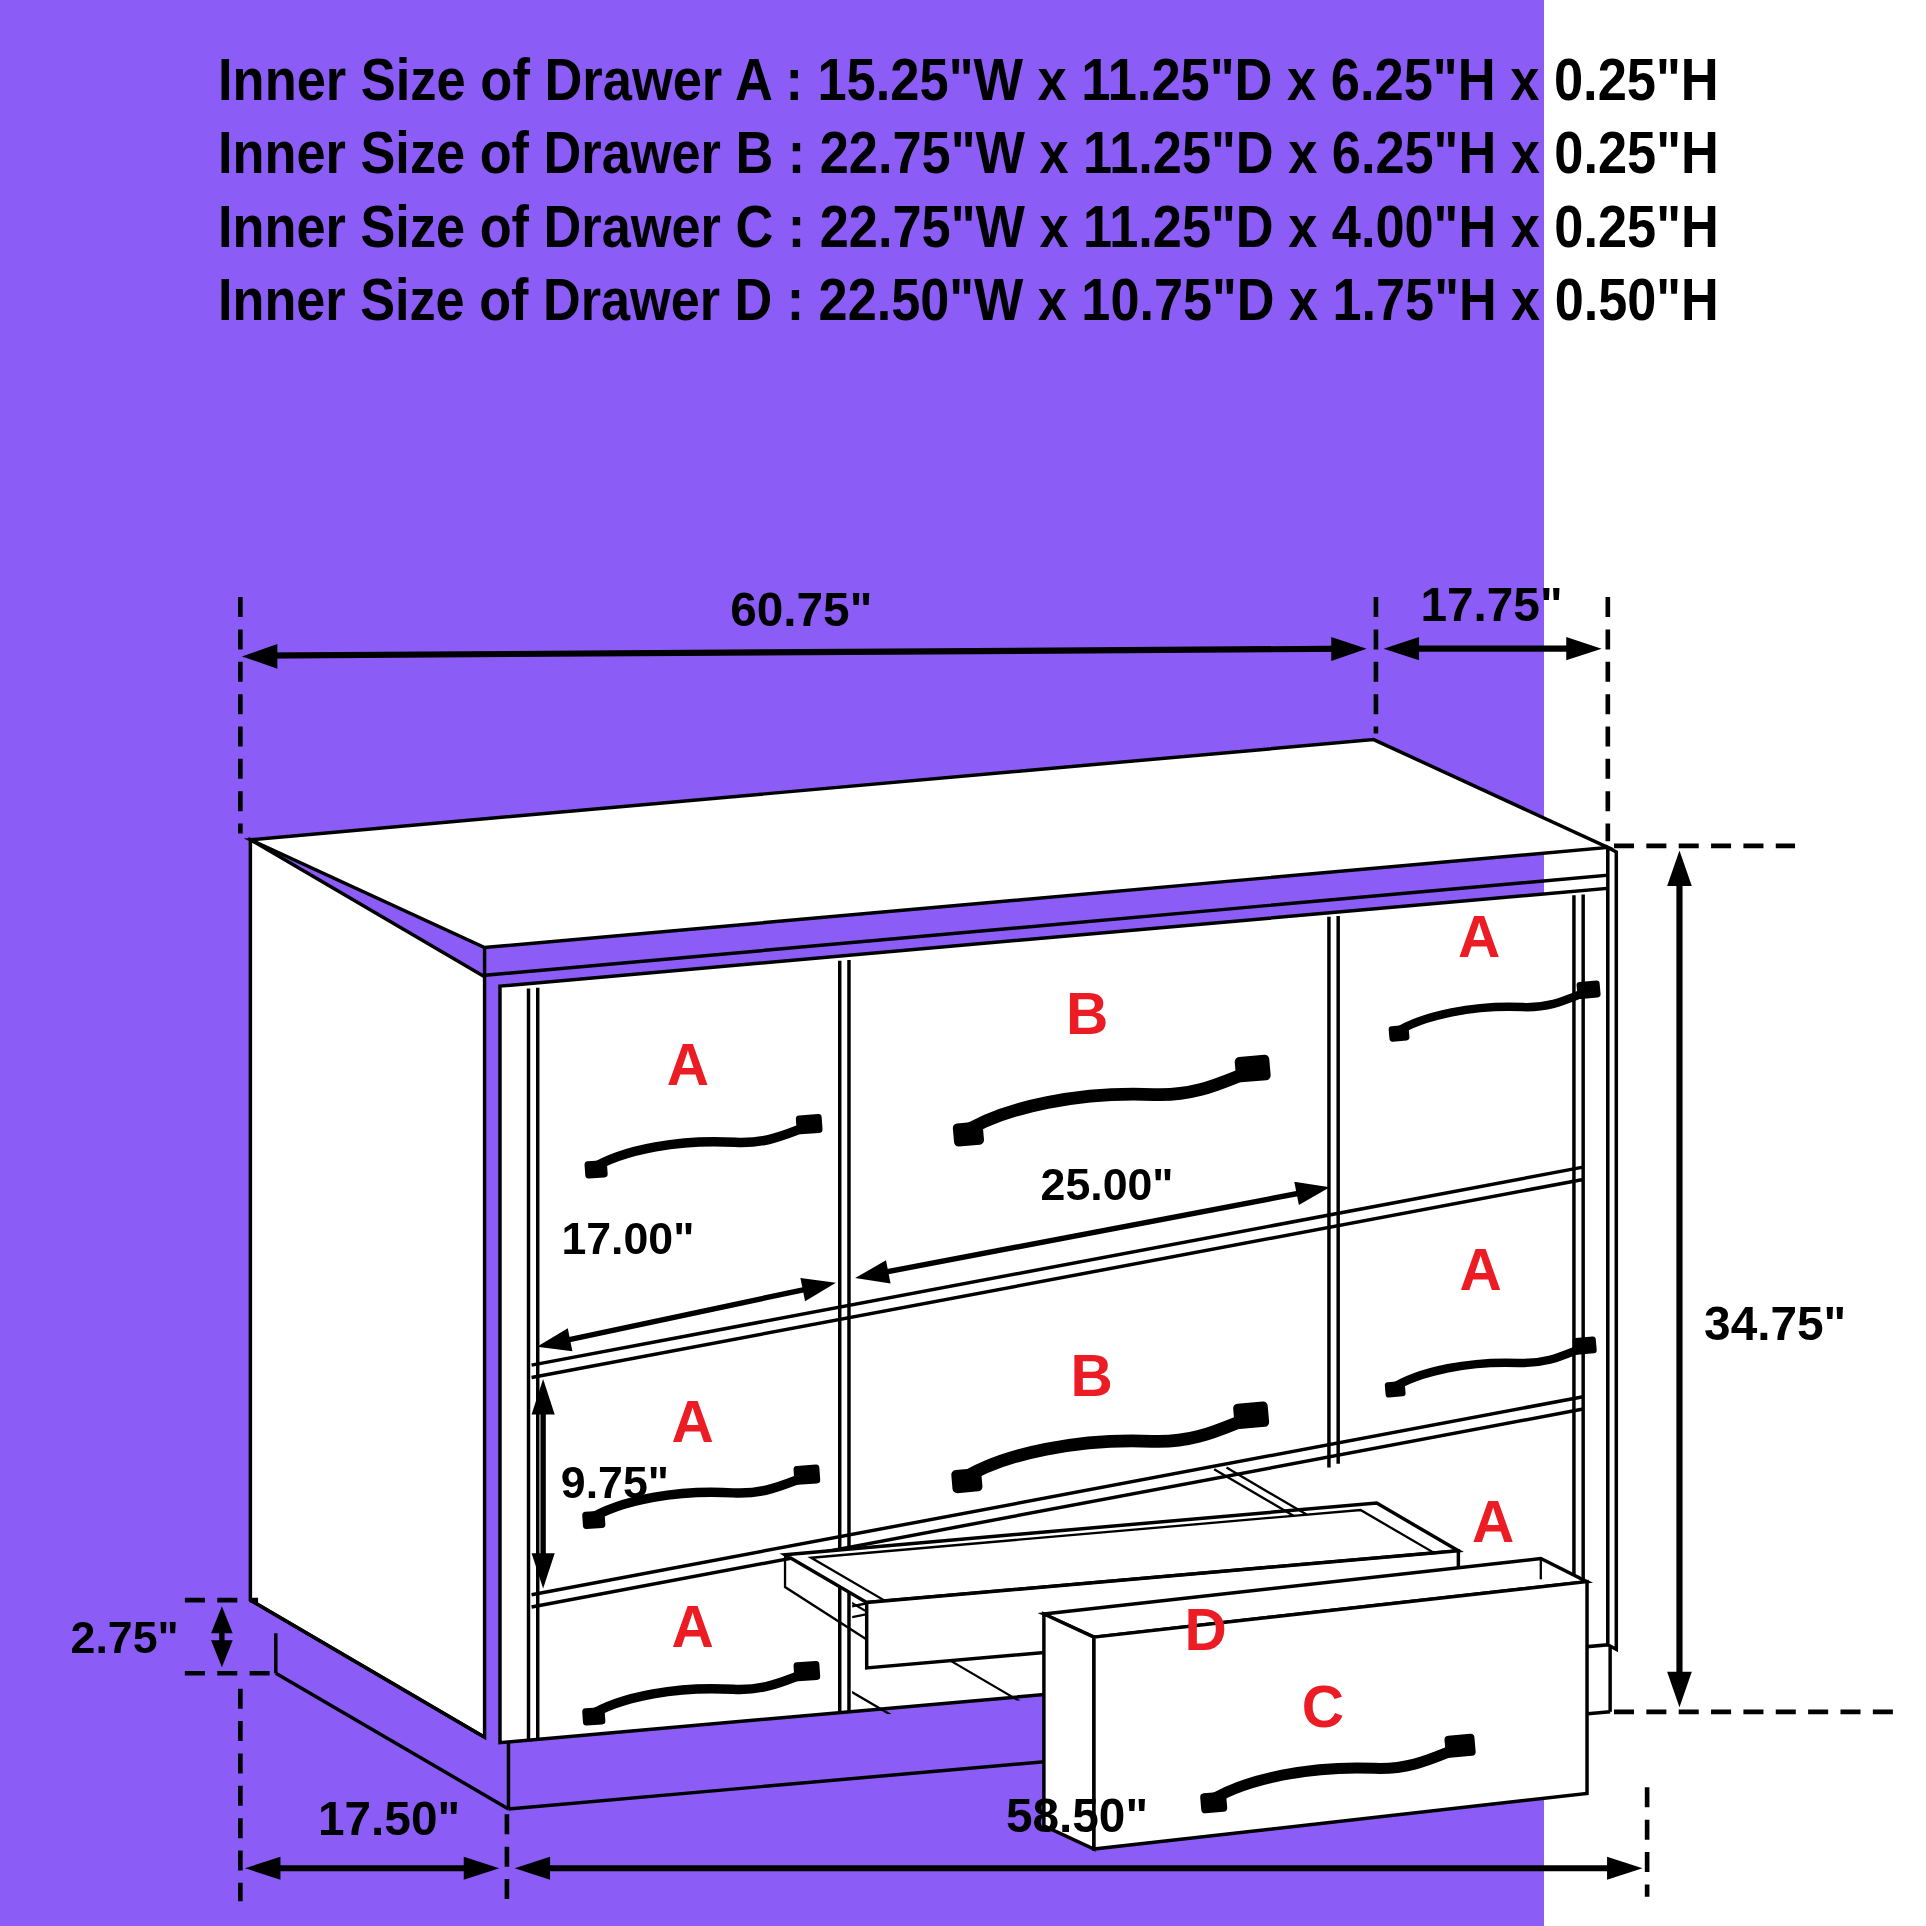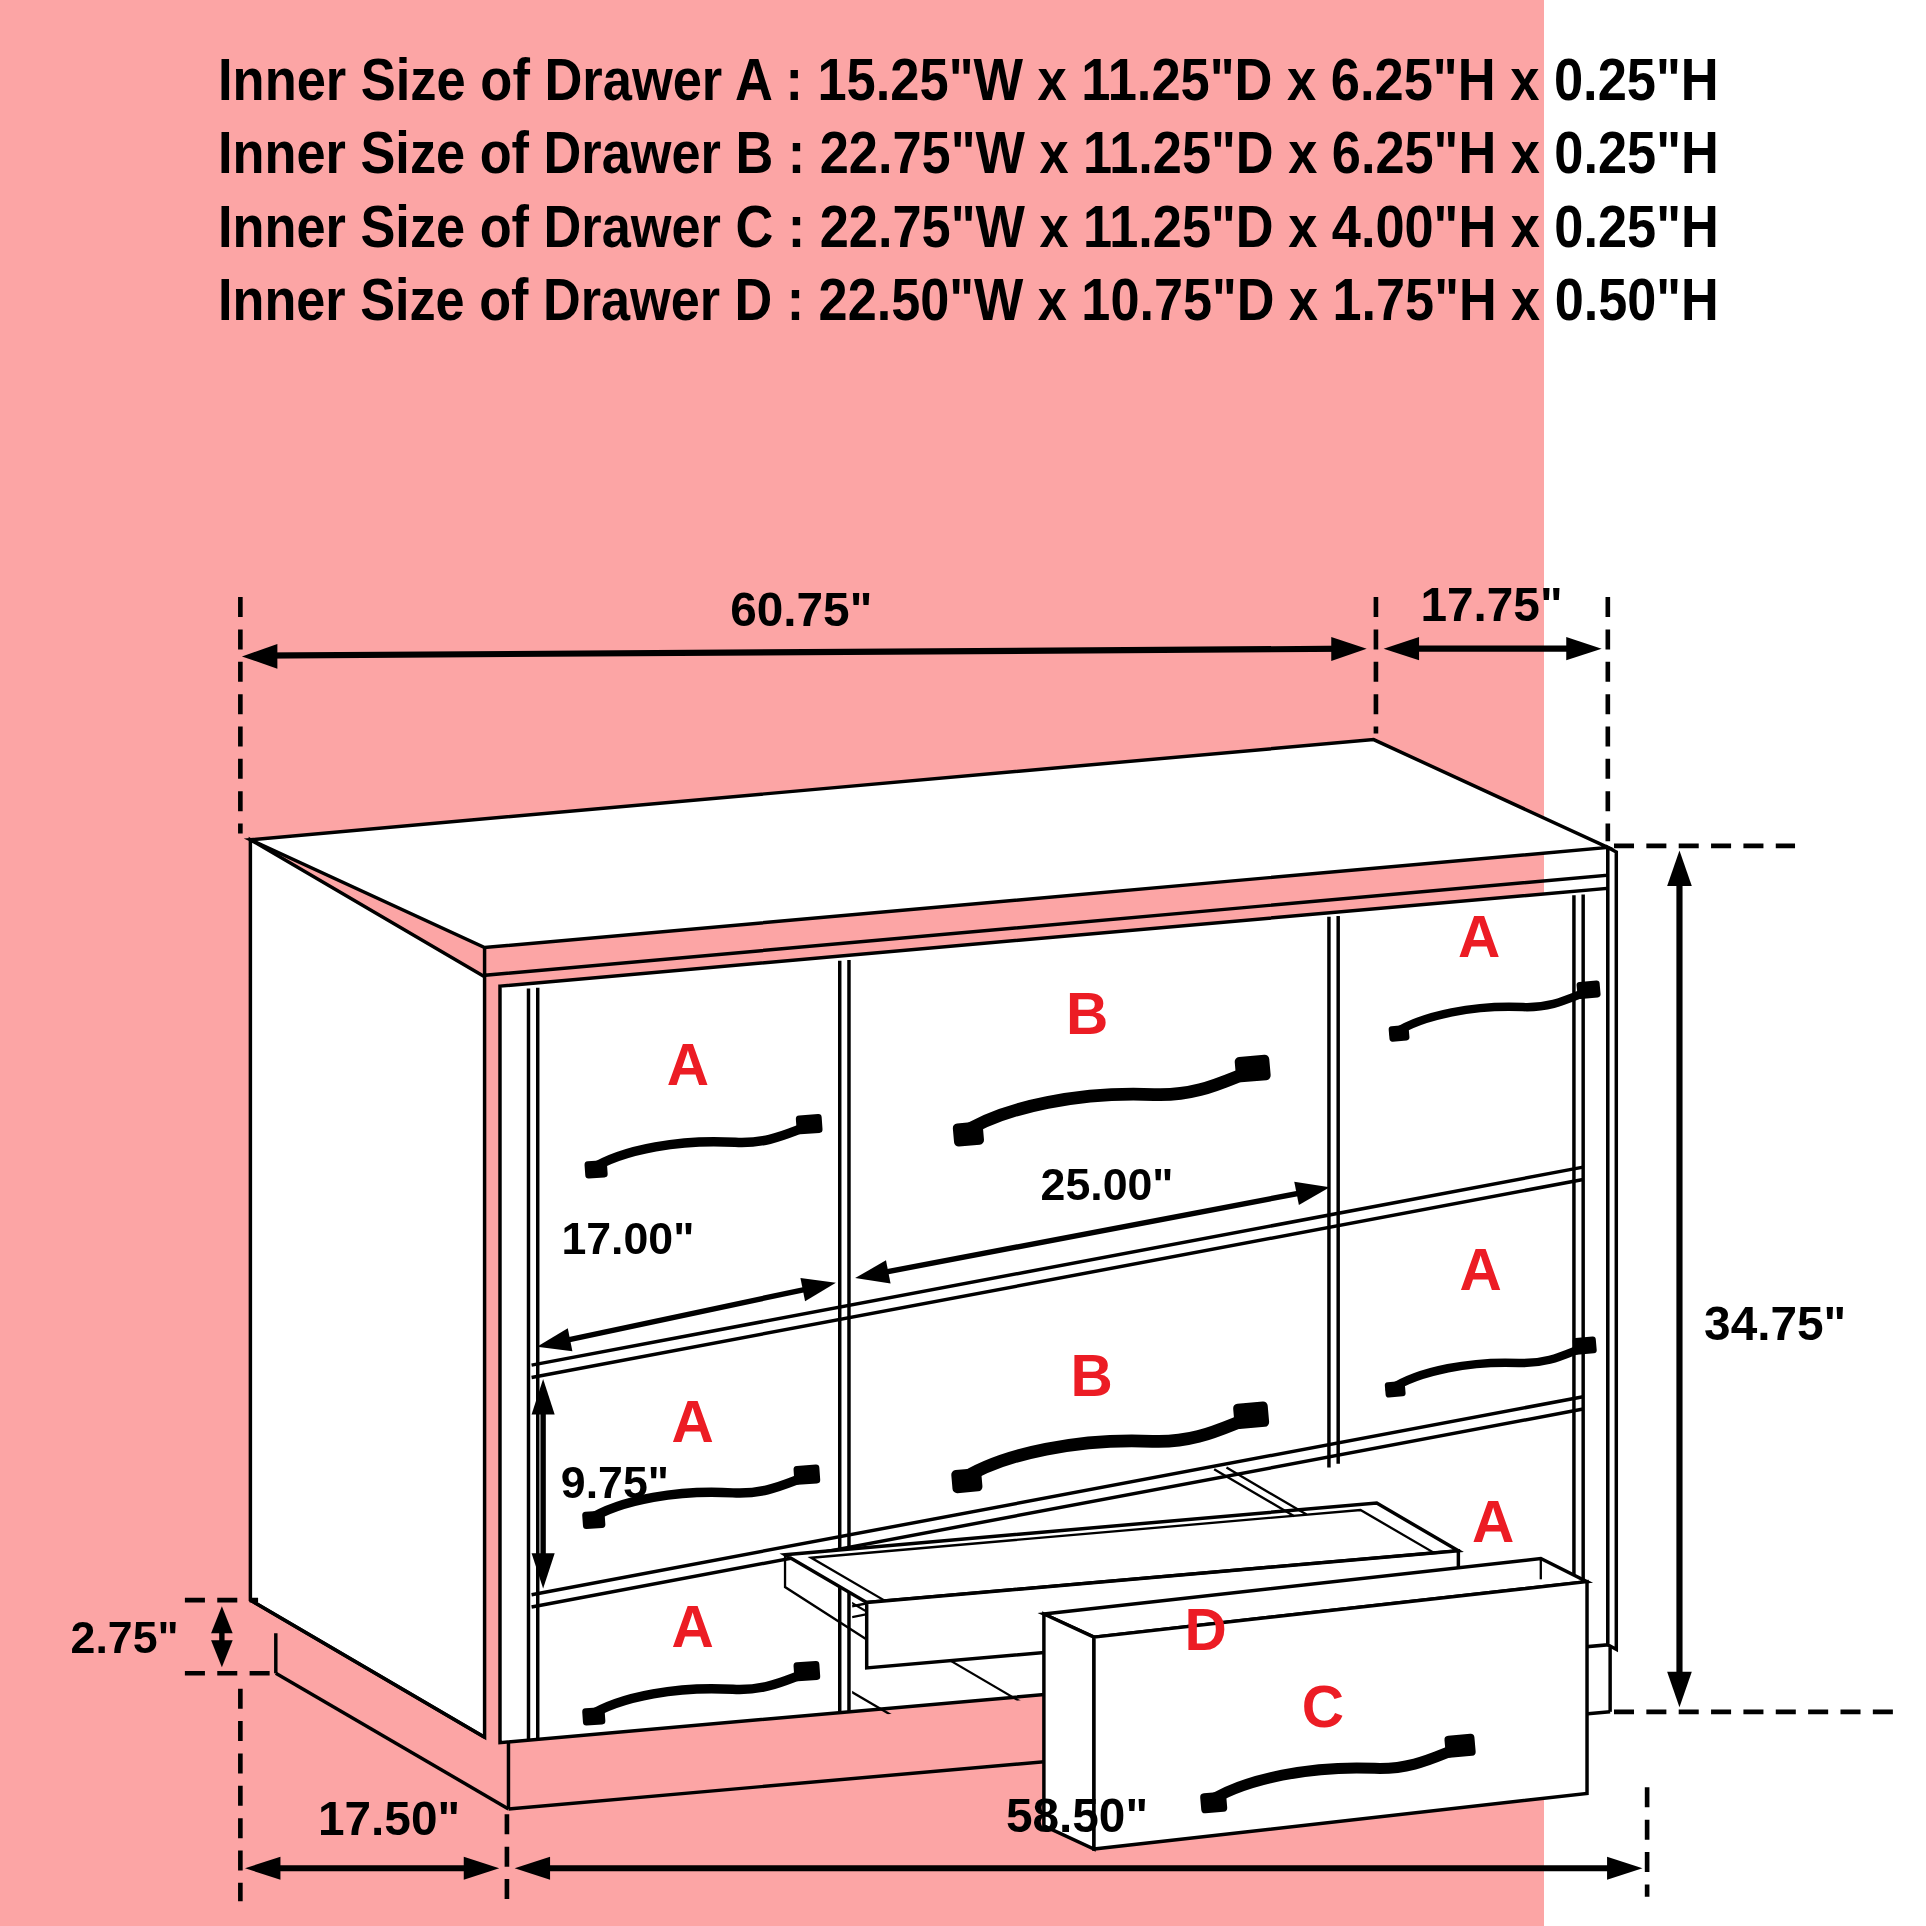--- a/index.html
+++ b/index.html
@@ -1,16 +1,16 @@
 <!DOCTYPE html>
 <html style="font-size:12.3px"><head>
 <meta charset="utf-8">
 <style>
   html,body{margin:0;padding:0;background:#ffffff;}
-  .stage{width:1544px;height:1926px;position:relative;background:#fca5a5;
+  .stage{width:1544px;height:1926px;position:relative;background:#8b5cf6;
          font-family:"Liberation Sans","DejaVu Sans",sans-serif;text-align:right;}
   svg{display:block;}
   text{font-family:"Liberation Sans","DejaVu Sans",sans-serif;}
   .hdr{font-size:78px;font-weight:bold;fill:#000000;}
   .dim{font-size:58px;font-weight:bold;fill:#000000;}
   .dimbig{font-size:62px;font-weight:bold;fill:#000000;}
   .letter{font-size:76px;font-weight:bold;fill:#EC1C24;text-anchor:middle;}
   .ln{stroke:#000000;stroke-width:4.5;fill:none;}
   .lnthin{stroke:#000000;stroke-width:3;fill:none;}
   .face{fill:#ffffff;stroke:#000000;stroke-width:4.5;}

